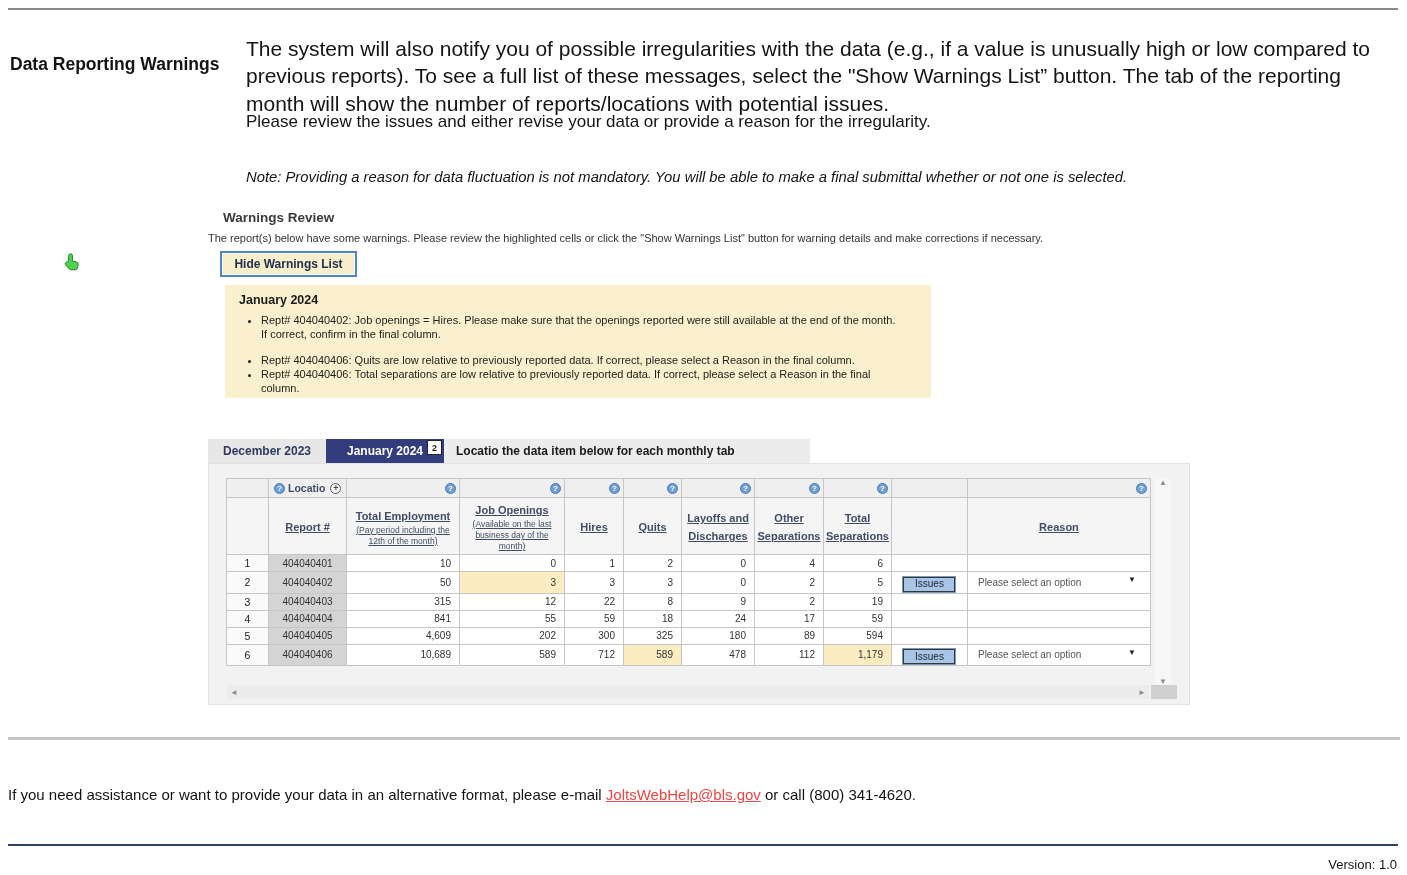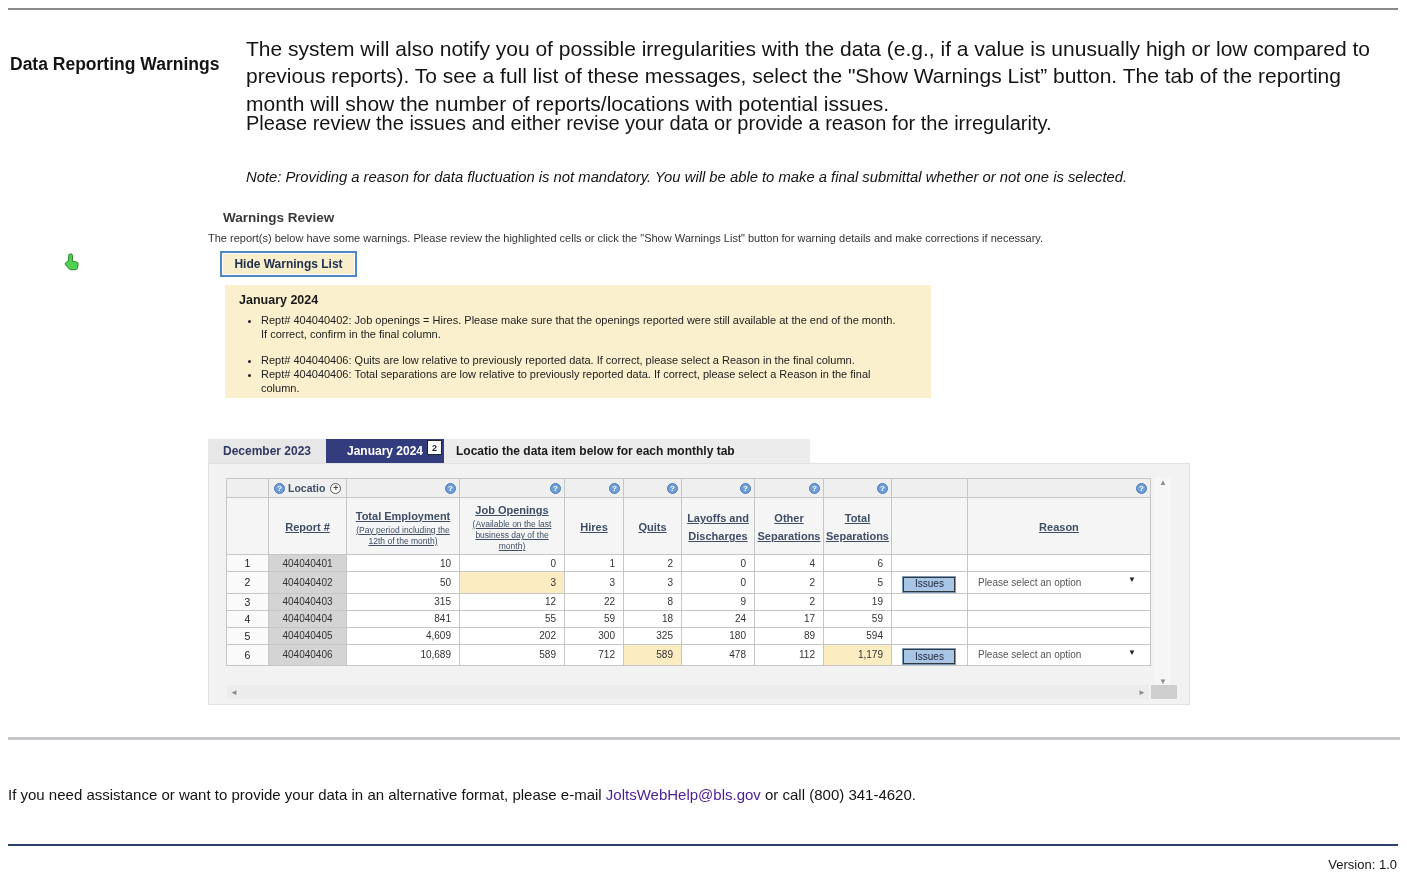--- a/index.html
+++ b/index.html
@@ -1,21 +1,21 @@
 <!DOCTYPE html>
 <html><head>
 <meta charset="utf-8">
 <style>
   html,body{margin:0;padding:0;background:#ffffff;font-family:"Liberation Sans","DejaVu Sans",sans-serif;color:#111;}
   .page{position:relative;width:1407px;height:875px;overflow:hidden;background:#fff;}
 
   .top-line{position:absolute;left:8px;top:8px;width:1390px;height:2px;background:#8a8a8a;}
   .side-heading{position:absolute;left:10px;top:53px;width:225px;font-size:17.5px;font-weight:bold;color:#141414;line-height:1.3;}
   .para1{position:absolute;left:246px;top:35px;width:1152px;font-size:21px;line-height:1.3;color:#141414;}
-  .para2{position:absolute;left:246px;top:112px;width:1100px;font-size:20px;color:#141414;}
+  .para2{position:absolute;left:246px;top:112px;width:1100px;font-size:17px;color:#141414;}
   .note{position:absolute;left:246px;top:169px;width:1100px;font-size:14.8px;font-style:italic;color:#141414;}
 
   .wr-title{position:absolute;left:209px;top:210px;font-size:13.5px;font-weight:bold;color:#3a3a3a;margin-left:14px;}
   .wr-desc{position:absolute;left:208px;top:232px;width:990px;font-size:11px;color:#333;}
   .hide-btn{position:absolute;left:220px;top:251px;width:137px;height:26px;background:#f8eecb;border:2px solid #4f87c5;box-shadow:inset 0 0 0 1px #fdfdfd;font-family:inherit;font-size:12px;font-weight:bold;color:#20304f;cursor:pointer;}
   .hand-cursor{position:absolute;left:64px;top:253px;width:16px;height:18px;pointer-events:none;}
 
   .alert-box{position:absolute;left:225px;top:285px;width:706px;height:113px;background:#faf0cd;box-sizing:border-box;padding:8px 14px 6px 14px;}
   .alert-title{font-size:12.5px;font-weight:bold;color:#1a1a1a;margin-bottom:6px;}
   .alert-box ul{margin:0 0 0 22px;padding:0;}
@@ -51,21 +51,21 @@
   .dd-arrow{position:absolute;right:14px;top:3px;font-size:8px;color:#222;}
 
   .vscroll{position:absolute;left:946px;top:14px;width:16px;height:209px;background:#f6f6f7;display:flex;flex-direction:column;justify-content:space-between;align-items:center;}
   .vscroll .arr{font-size:8px;color:#8d8d8d;line-height:10px;}
   .hscroll{position:absolute;left:18px;top:221px;width:922px;height:14px;background:#ececec;display:flex;justify-content:space-between;align-items:center;padding:0 3px;box-sizing:border-box;}
   .hscroll .arr{font-size:8px;color:#8d8d8d;}
   .corner-thumb{position:absolute;left:942px;top:221px;width:26px;height:14px;background:#cfcfcf;}
 
   .divider{position:absolute;left:8px;top:737px;width:1392px;height:3px;background:#c6c6cb;}
   .assist{position:absolute;left:8px;top:786px;font-size:15px;color:#141414;}
-  .assist a{color:#4c1d95;cursor:pointer;}
+  .assist a{color:#ef4444;text-decoration:underline;cursor:pointer;}
   .navy-line{position:absolute;left:8px;top:844px;width:1390px;height:2px;background:#2d4068;}
   .version{position:absolute;right:10px;top:857px;font-size:13px;color:#141414;}
 </style>
 </head>
 <body>
 
 <div class="page">
 
   <div class="top-line"></div>
 

